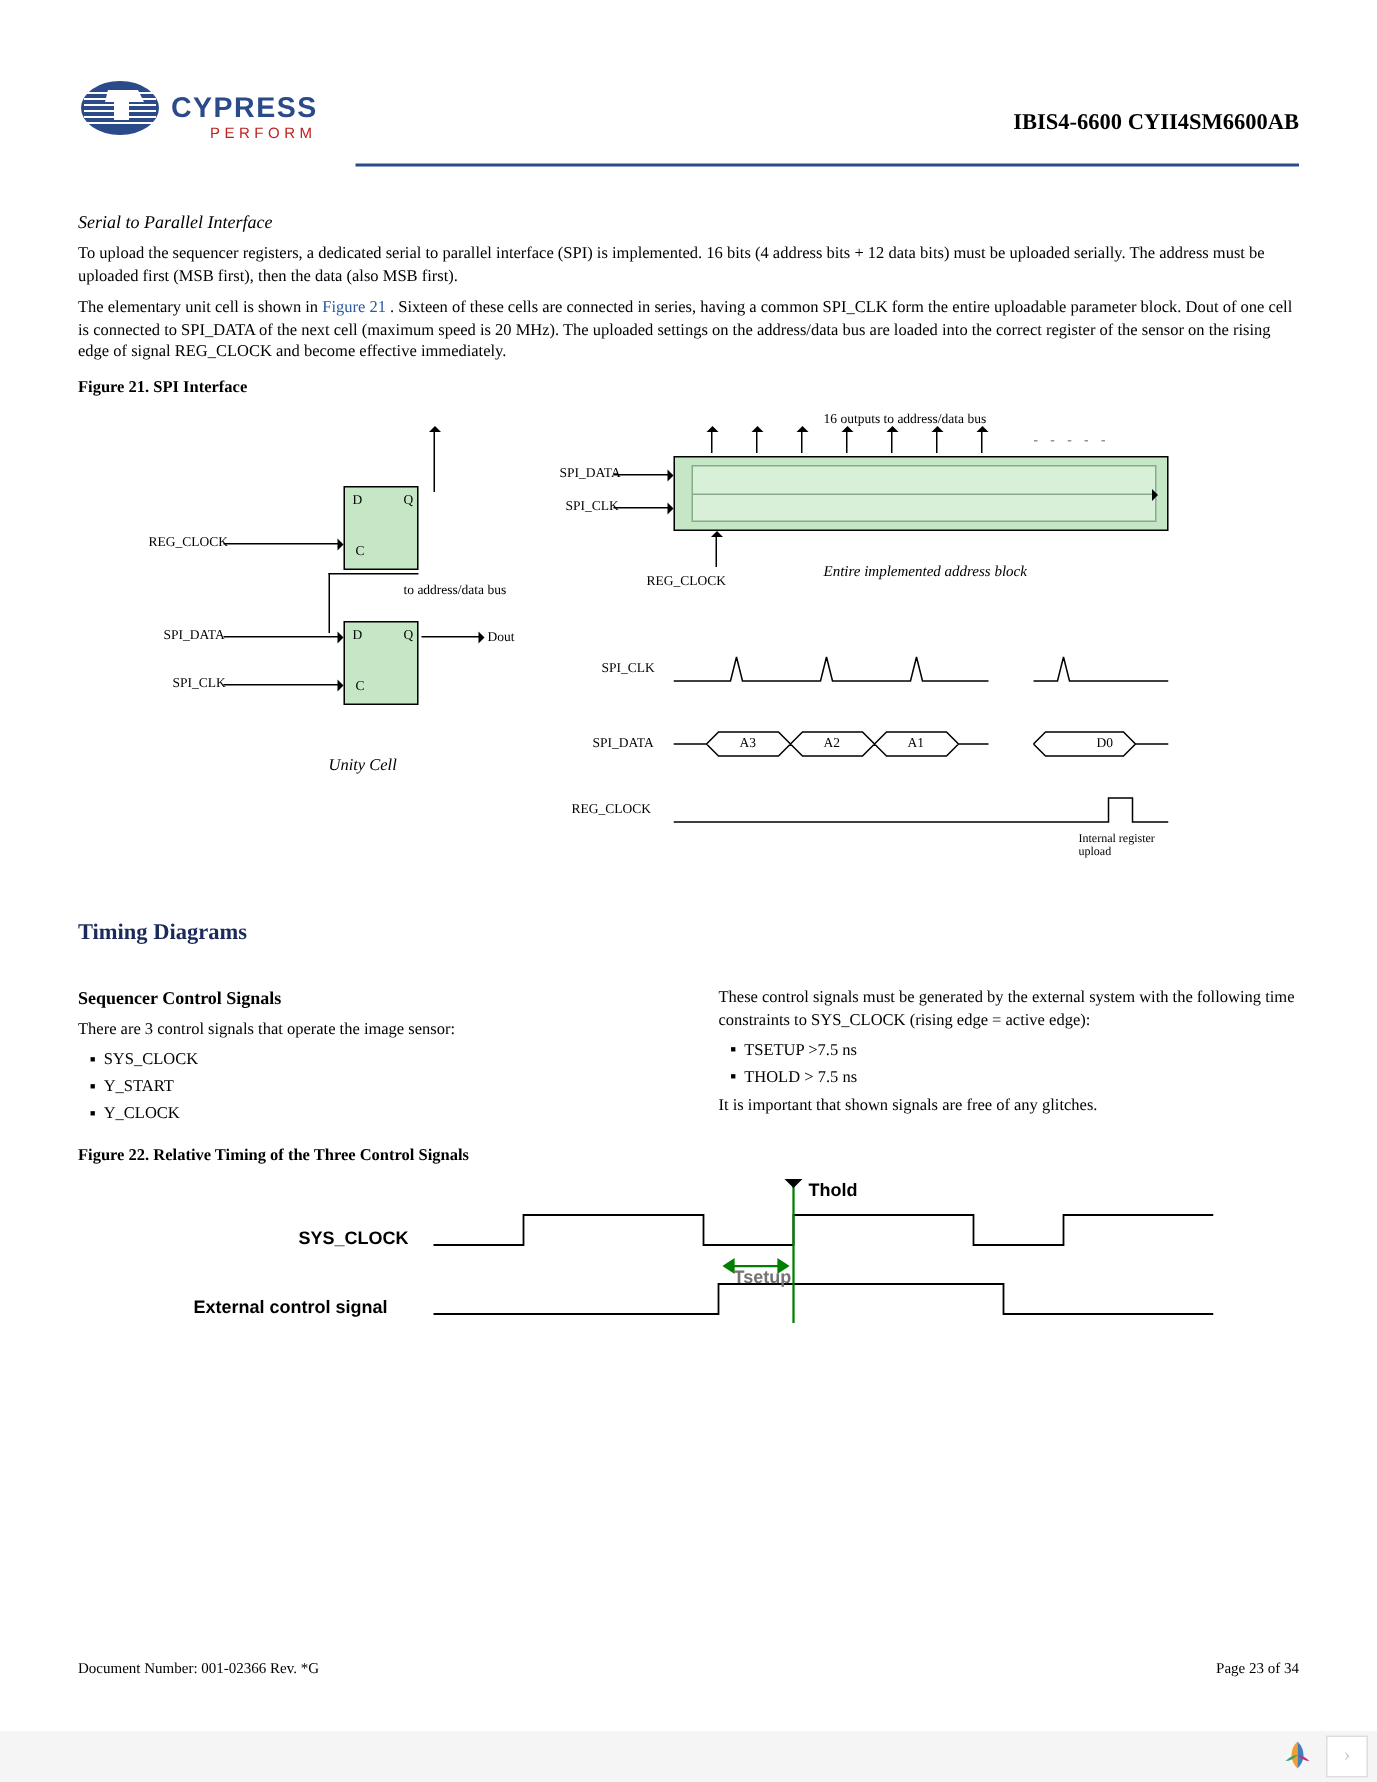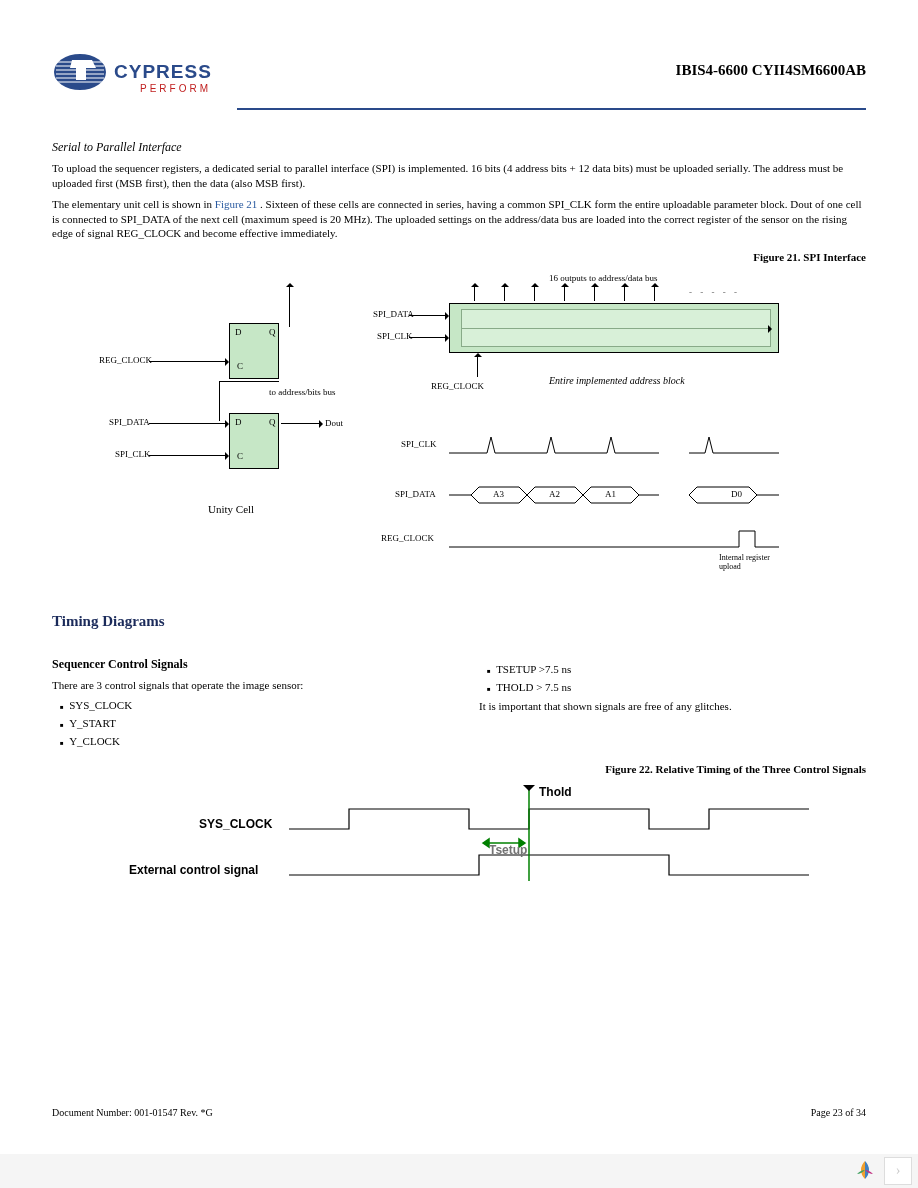--- a/index.html
+++ b/index.html
@@ -1,24 +1,24 @@
 <!DOCTYPE html>
 <html><head>
 <meta charset="utf-8">
 <style>
 * { box-sizing:border-box; margin:0; padding:0; }
 body { width:918px; height:1188px; background:#fff; font-family:Georgia,"Times New Roman",serif; font-size:11px; color:#000; position:relative; }
 .page { padding:50px 52px 40px; }
 .logo { display:inline-block; vertical-align:top; }
-.doc-title { float:right; font-weight:bold; font-size:15px; font-family:"Times New Roman",serif; margin-top:12px; }
+.doc-title { float:right; font-weight:bold; font-size:15px; font-family:"Times New Roman",serif; margin-top:24px; }
 .rule { border-top:2px solid #2a4a8a; margin-top:6px; margin-bottom:10px; clear:right; margin-left:185px;}
 .sec-title { font-style:italic; font-size:12px; margin-top:30px; margin-bottom:6px; }
 p { font-size:11px; line-height:1.35; margin-bottom:6px; }
 .link { color:#2a5aa0; }
-.fig-title { text-align:right; font-weight:bold; font-size:11px; margin:10px 0; }
+.fig-title { text-align:left; font-weight:bold; font-size:11px; margin:10px 0; }
 .figure21 { margin:0 auto 10px; width:760px; height:320px; position:relative; font-family:"Times New Roman",serif; font-size:9px;}
 .ff-box { position:absolute; width:50px; height:56px; background:#c6e7c6; border:1px solid #000; }
 .ff-label{position:absolute;font-size:9px;}
 .arr-up:after{content:"";position:absolute;left:-4px;top:-6px;border:4px solid transparent;border-bottom-color:#000;}
 .arr-r:after{content:"";position:absolute;right:-6px;top:-4px;border:4px solid transparent;border-left-color:#000;}
 .h2 { font-family:"Times New Roman",serif; font-weight:bold; font-size:15px; color:#1a2a5a; margin-top:20px; margin-bottom:8px;}
 .h3 { font-weight:bold; font-size:12px; margin-bottom:6px;}
 .cols { display:flex; gap:40px; }
 .col { flex:1;margin-top:19px; }
 ul { list-style:none; padding-left:8px; margin:6px 0;}
@@ -76,23 +76,23 @@
     <span class="ff-label" style="left:158px;top:178px;">C</span>
     <div style="position:absolute;left:70px;top:88px;width:78px;border-top:1px solid #000;" class="arr-r"></div>
     <span class="ff-label" style="left:20px;top:82px;">REG_CLOCK</span>
     <div style="position:absolute;left:70px;top:150px;width:78px;border-top:1px solid #000;" class="arr-r"></div>
     <span class="ff-label" style="left:30px;top:144px;">SPI_DATA</span>
     <div style="position:absolute;left:70px;top:182px;width:78px;border-top:1px solid #000;" class="arr-r"></div>
     <span class="ff-label" style="left:36px;top:176px;">SPI_CLK</span>
     <div style="position:absolute;left:202px;top:150px;width:40px;border-top:1px solid #000;" class="arr-r"></div>
     <span class="ff-label" style="left:246px;top:145px;">Dout</span>
     <div style="position:absolute;left:210px;top:12px;height:42px;border-left:1px solid #000;" class="arr-up"></div>
-    <span class="ff-label" style="left:190px;top:114px;">to address/bits bus</span>
+    <span class="ff-label" style="left:190px;top:114px;">to address/data bus</span>
     <div style="position:absolute;left:140px;top:108px;width:60px;border:1px solid #000;border-right:none;border-bottom:none;height:40px;"></div>
-    <span class="ff-label" style="left:129px;top:230px;font-size:11px;">Unity Cell</span>
+    <span class="ff-label" style="left:140px;top:230px;font-style:italic;font-size:11px;">Unity Cell</span>
 
     <span class="ff-label" style="left:470px;top:0px;">16 outputs to address/data bus</span>
     <div style="position:absolute;left:370px;top:30px;width:330px;height:50px;background:#c6e7c6;border:1px solid #000;"></div>
     <div style="position:absolute;left:382px;top:36px;width:310px;height:38px;border:1px solid #8a8;background:#d8f0d8;">
       <div style="position:absolute;left:0;right:0;top:18px;border-top:1px solid #8a8;" class="arr-r"></div>
     </div>
     <div style="position:absolute;left:395px;top:12px;height:16px;border-left:1px solid #000;" class="arr-up"></div>
     <div style="position:absolute;left:425px;top:12px;height:16px;border-left:1px solid #000;" class="arr-up"></div>
     <div style="position:absolute;left:455px;top:12px;height:16px;border-left:1px solid #000;" class="arr-up"></div>
     <div style="position:absolute;left:485px;top:12px;height:16px;border-left:1px solid #000;" class="arr-up"></div>
@@ -132,20 +132,21 @@
     <div class="col">
       <div class="h3">Sequencer Control Signals</div>
       <p>There are 3 control signals that operate the image sensor:</p>
       <ul>
         <li>SYS_CLOCK</li>
         <li>Y_START</li>
         <li>Y_CLOCK</li>
       </ul>
     </div>
     <div class="col">
+      <p>These control signals must be generated by the external system with the following time constraints to SYS_CLOCK (rising edge = active edge):</p>
       <ul>
         <li>TSETUP &gt;7.5 ns</li>
         <li>THOLD &gt; 7.5 ns</li>
       </ul>
       <p>It is important that shown signals are free of any glitches.</p>
     </div>
   </div>
 
   <div class="fig-title">Figure 22.  Relative Timing of the Three Control Signals</div>
   <div class="figure22">
@@ -161,21 +162,21 @@
         <path d="M374 58 L380 54 L380 62 Z"></path>
           <path d="M416 58 L410 54 L410 62 Z"></path>
       </g>
     </svg>
     <span style="position:absolute;left:430px;top:0px;color:#000;font-weight:bold;">Thold</span>
     <span style="position:absolute;left:380px;top:58px;color:#737373;font-weight:bold;">Tsetup</span>
   </div>
 </div>
 
 <div class="footer">
-  <span>Document Number: 001-01547  Rev. *G</span>
+  <span>Document Number: 001-02366  Rev. *G</span>
   <span>Page 23 of 34</span>
 </div>
 
 <div class="bottom-bar">
   <span>
     <svg width="26" height="26" viewBox="0 0 26 26">
       <path d="M13 4 Q9 8 9 13 Q9 18 13 22 Q13 18 13 4" fill="#f0a030"></path>
       <path d="M13 4 Q17 8 17 13 Q17 18 13 22 Q13 18 13 4" fill="#4080c0"></path>
       <path d="M13 13 Q9 17 5 17 Q9 13 13 13" fill="#40a060"></path>
       <path d="M13 13 Q17 17 21 17 Q17 13 13 13" fill="#c03080"></path>

